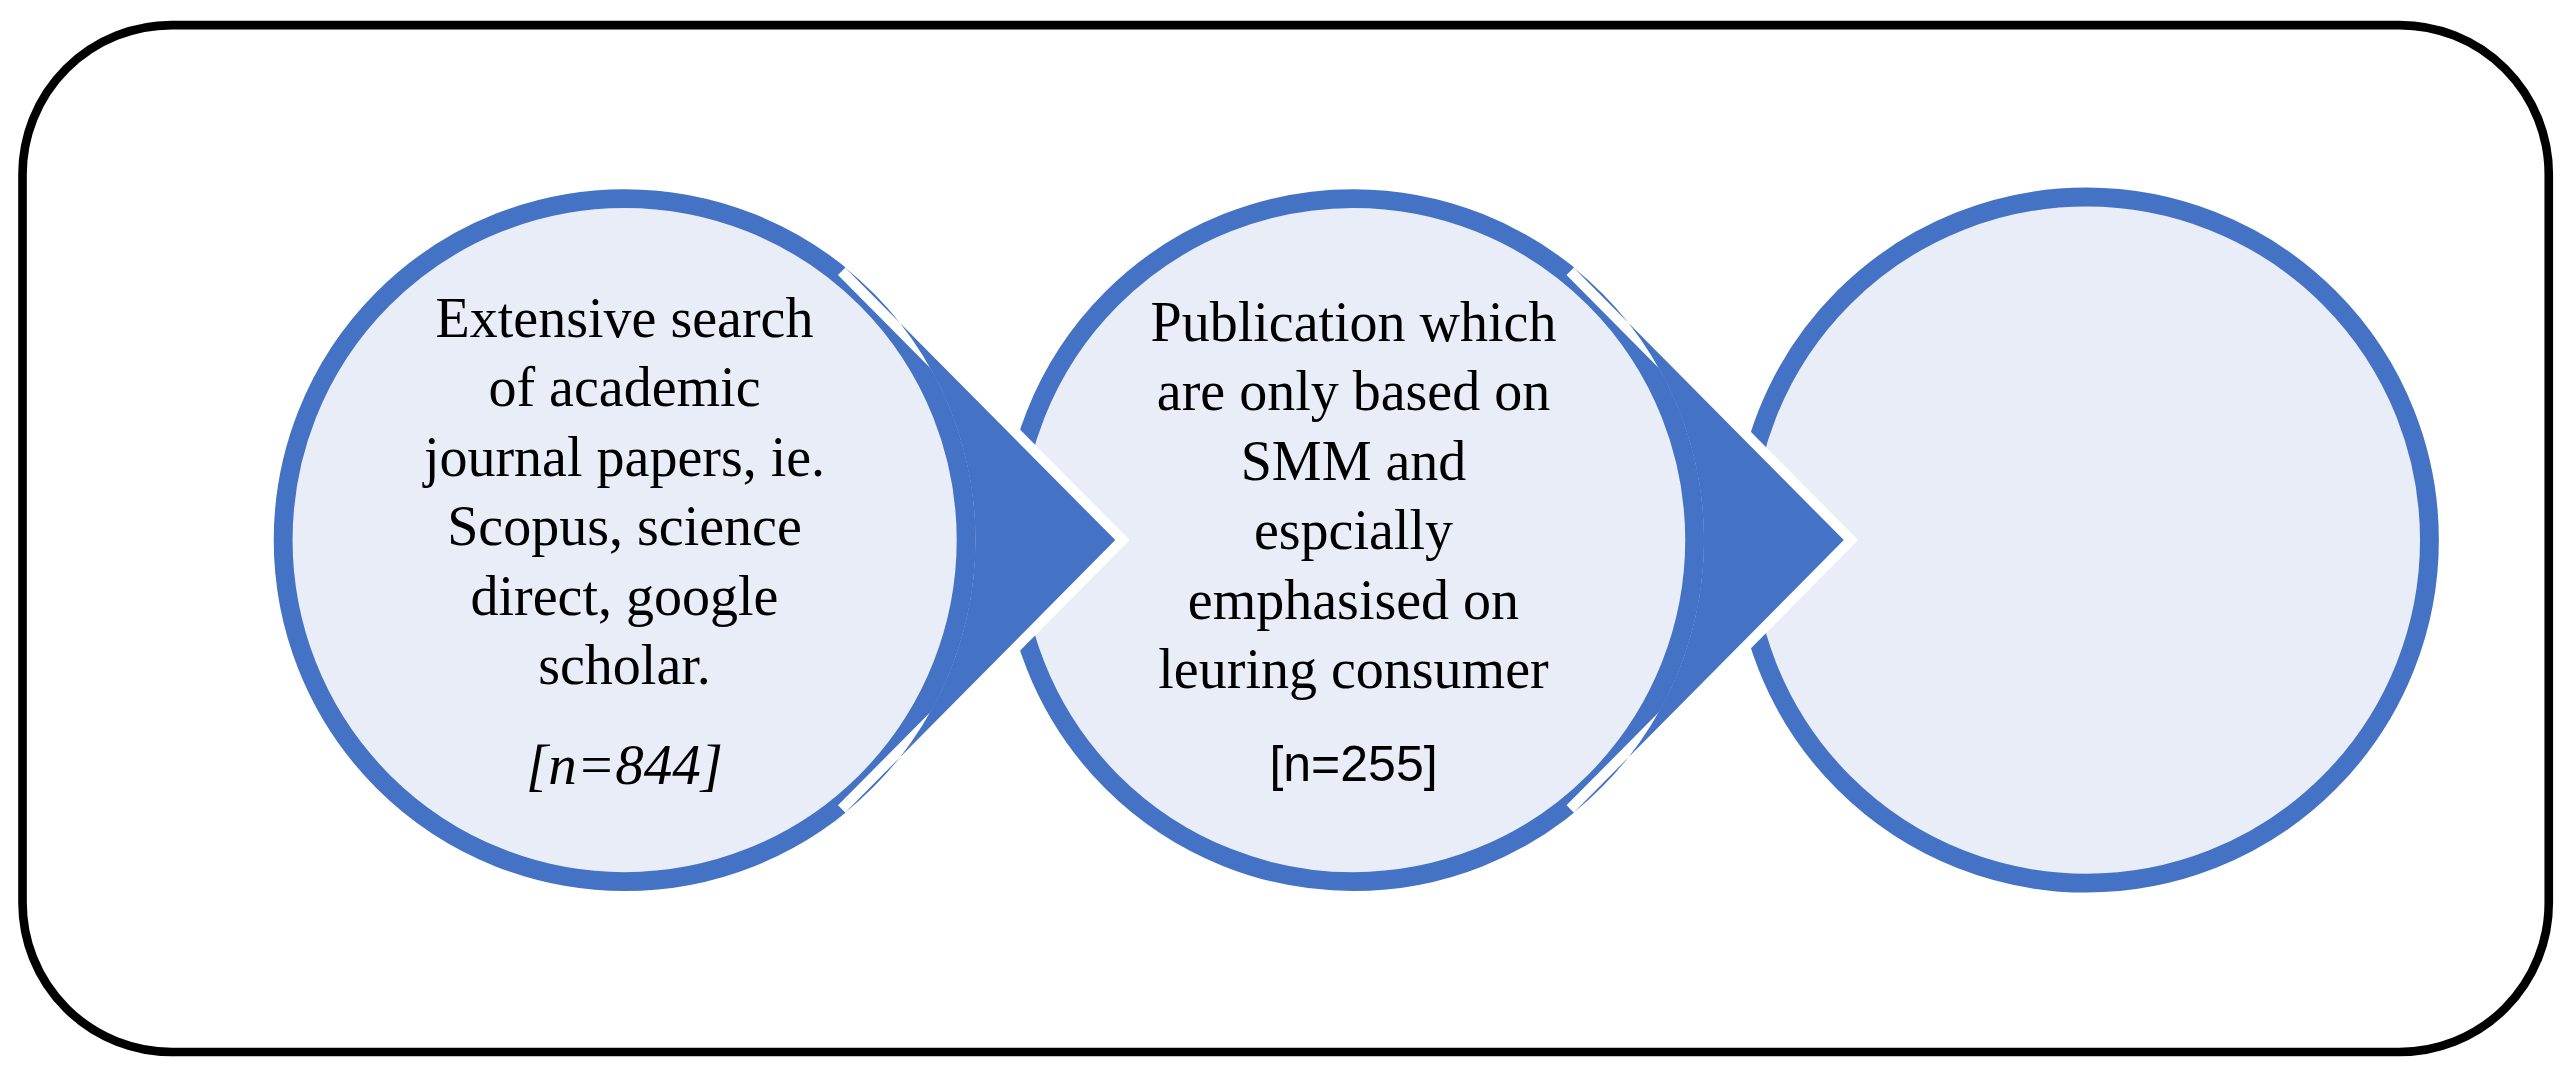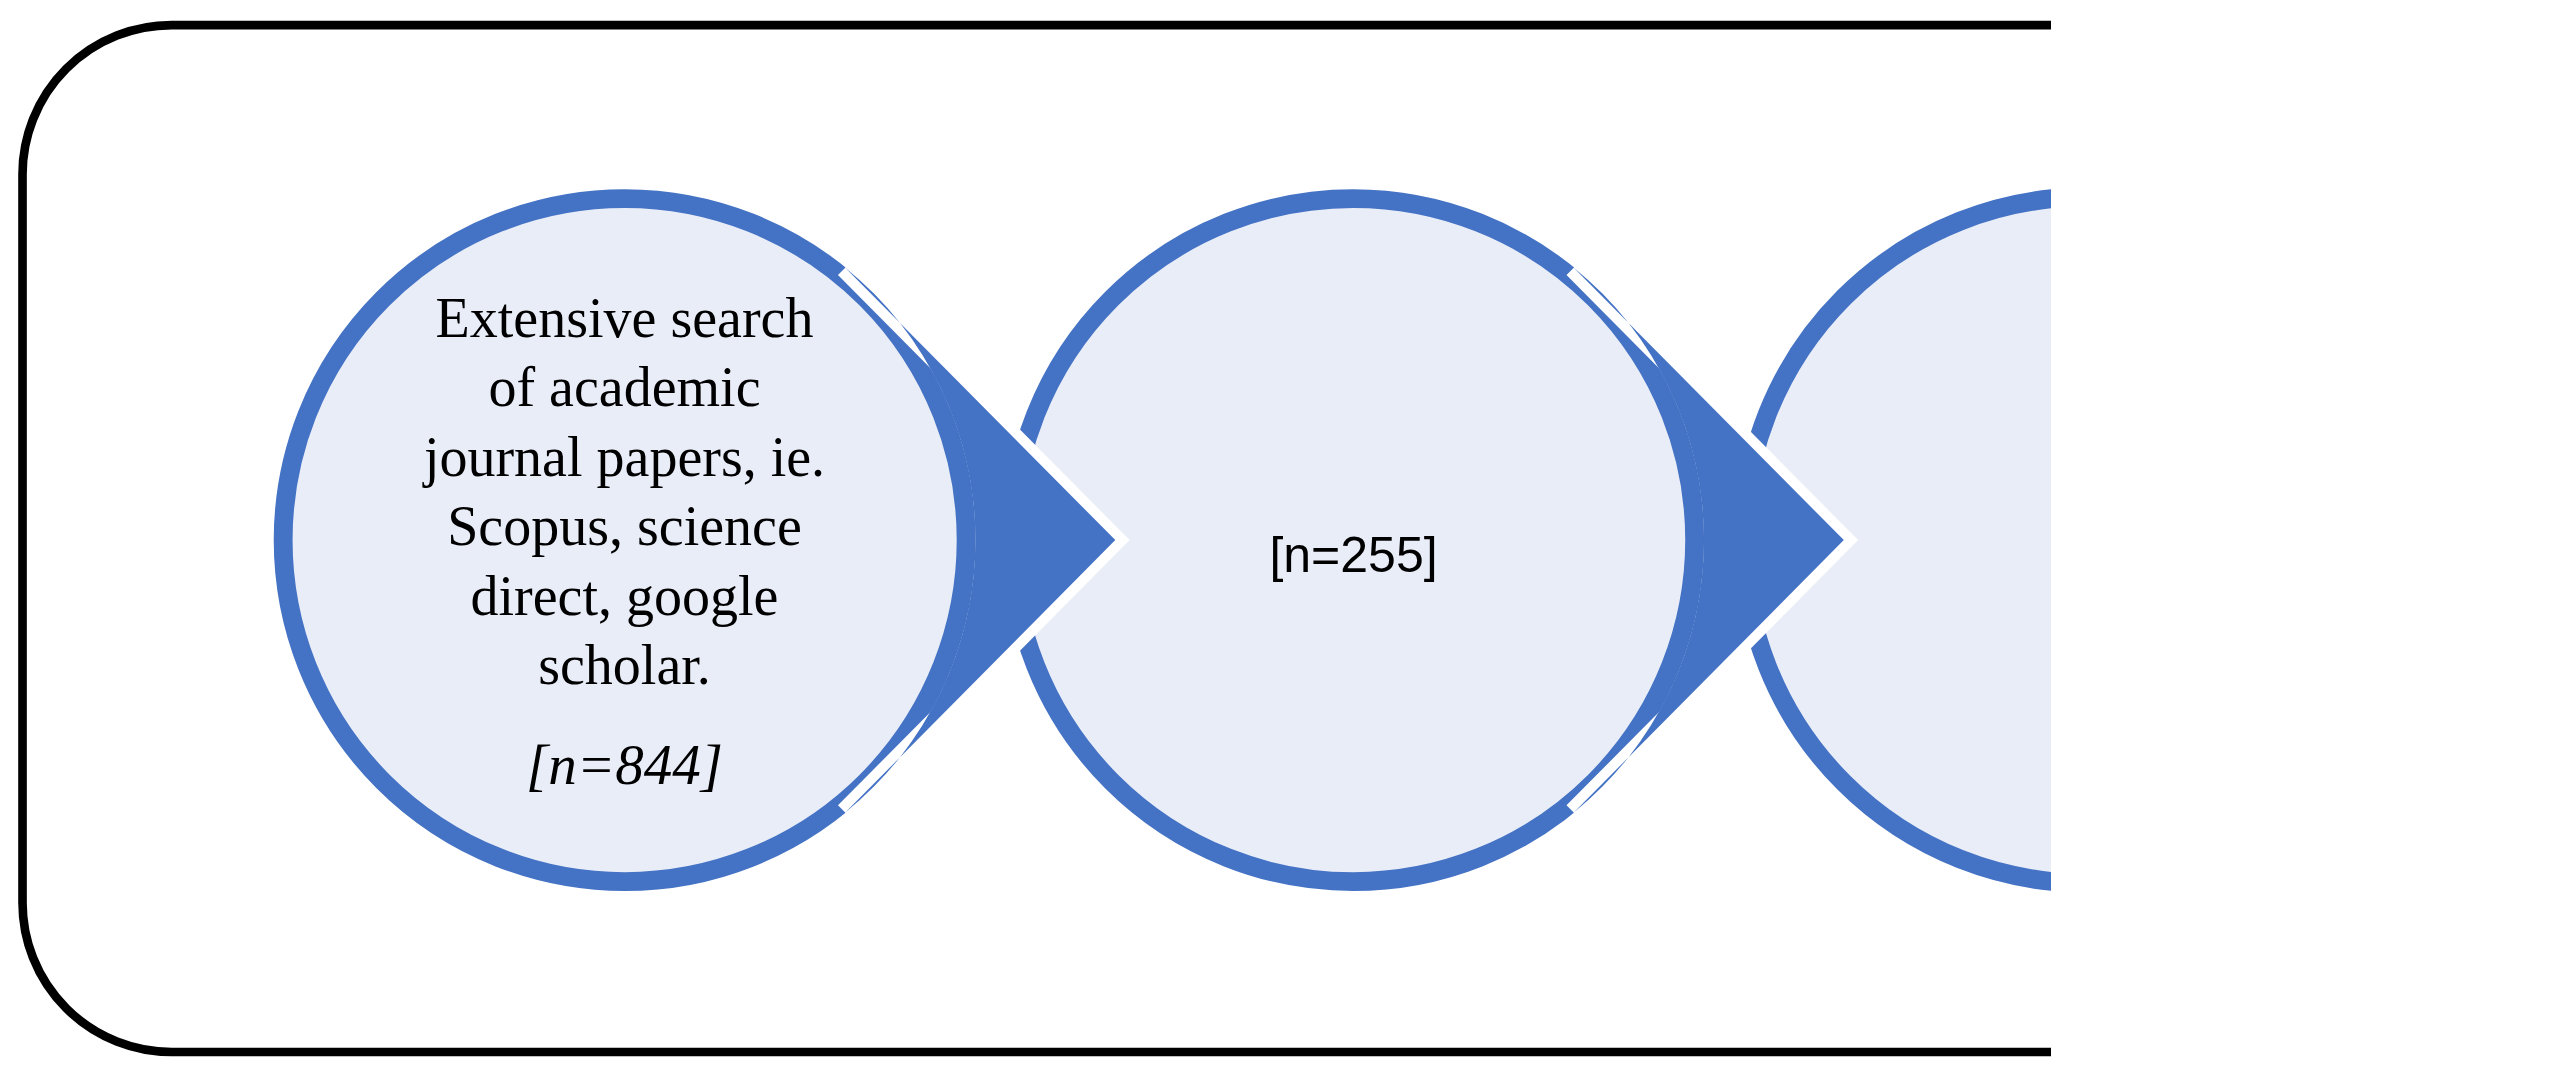--- a/index.html
+++ b/index.html
@@ -2,21 +2,21 @@
 <html style="font-size:12.6px"><head>
 <meta charset="utf-8">
 <style>
   html, body {
     margin: 0;
     padding: 0;
     background: #ffffff;
   }
   .canvas {
     position: relative;
-    width: 2051px;
+    width: 2576px;
     height: 1081px;
     background: #ffffff;
     font-family: "Liberation Serif", "DejaVu Serif", serif;
     overflow: hidden;
   }
   .canvas svg {
     position: absolute;
     left: 0;
     top: 0;
     width: 2576px;
@@ -93,18 +93,24 @@
     <div class="step-text">Extensive search
 of academic
 journal papers, ie.
 Scopus, science
 direct, google
 scholar.</div>
     <div class="step-count count-serif">[n=844]</div>
   </div>
 
   <div class="step-textbox pos-2">
+    <div class="step-text">Publication which
+are only based on
+SMM and
+espcially
+emphasised on
+leuring consumer</div>
     <div class="step-count count-sans">[n=255]</div>
   </div>
 
 
 </div>
 
 
 </body></html>

